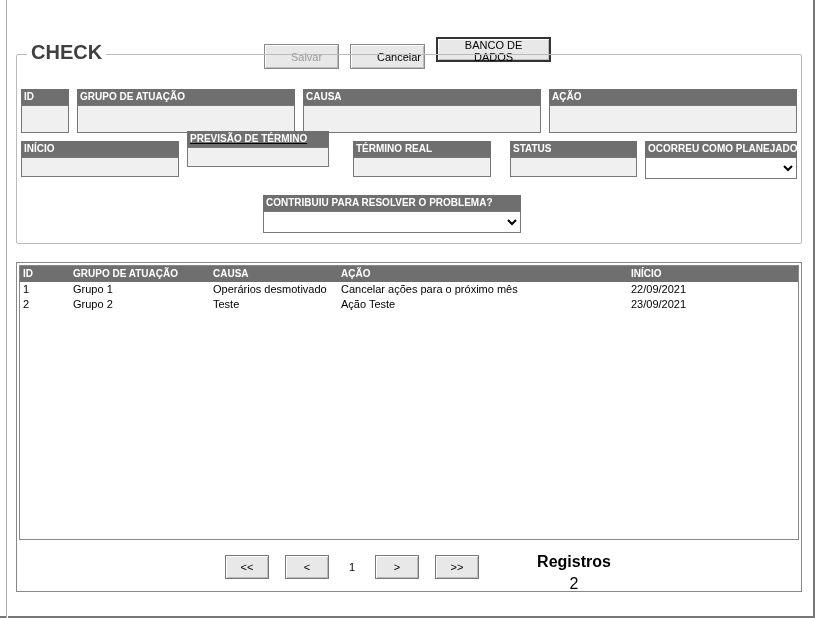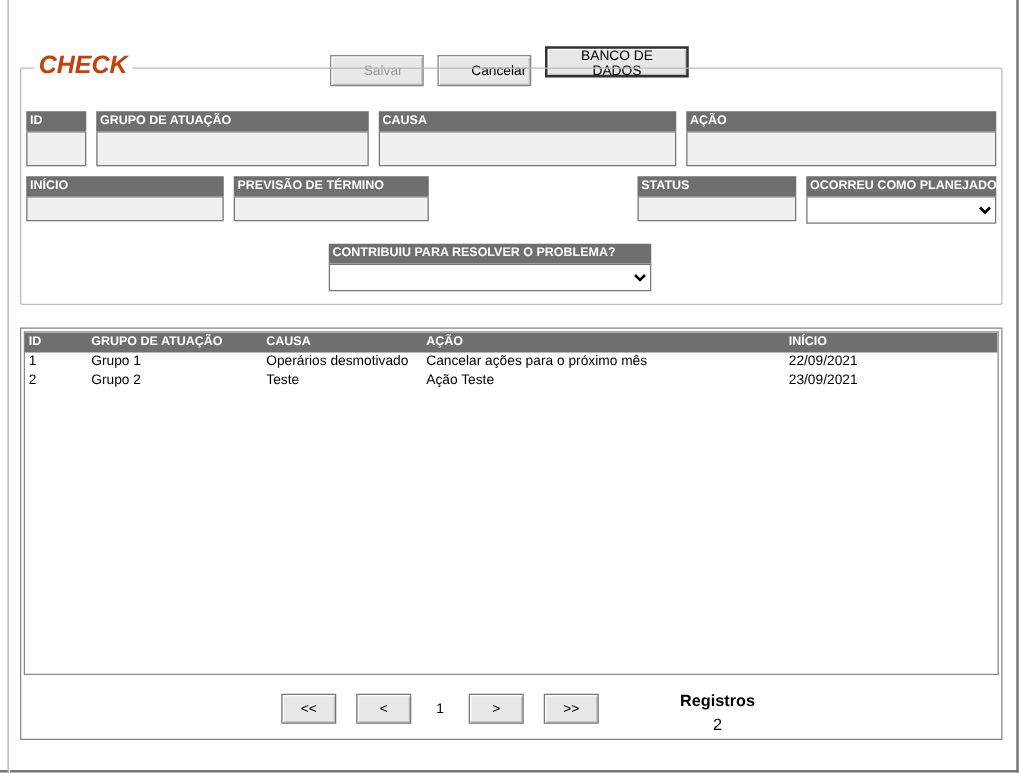--- a/index.html
+++ b/index.html
@@ -68,22 +68,21 @@
     border-radius: 2px;
   }
   .groupbox-title {
     position: absolute;
     top: -14px;
     left: 10px;
     background: #fff;
     padding: 0 4px;
     font-size: 20px;
     font-weight: bold;
-    font-style: italic;
-    color: #c2410c;
+    color: #404040;
   }
   .field {
     position: absolute;
   }
   .field-label {
     display: block;
     background: #6f6f6f;
     color: #fff;
     font-size: 10px;
     font-weight: bold;
@@ -107,21 +106,21 @@
     background: #fff;
     height: 22px;
   }
   
   .f-id    { left: 4px;  top: 34px; width: 48px; }
   .f-grupo { left: 60px; top: 34px; width: 218px; }
   .f-causa { left: 286px;top: 34px; width: 238px; }
   .f-acao  { left: 532px;top: 34px; width: 248px; }
   
   .f-inicio  { left: 4px;   top: 86px; width: 158px; }
-  .f-prev    { left: 170px; top: 86px; width: 156px; }
+  .f-prev    { left: 170px; top: 76px; width: 142px; text-decoration: underline; }
   .f-term    { left: 336px; top: 86px; width: 138px; }
   .f-status  { left: 482px; top: 86px; width: 138px; padding-left: 11px; }
   .f-ocorreu { left: 628px; top: 86px; width: 152px; }
   
   .f-contrib { left: 246px; top: 140px; width: 258px; }
 
   .listpanel {
     position: absolute;
     left: 16px;
     top: 262px;
@@ -199,21 +198,21 @@
     width: 30px;
     text-align: center;
     font-size: 11px;
   }
   .pager-info {
     position: absolute;
     left: 512px;
     top: -2px;
     text-align: center;
     width: 90px;
-    font-size: 13px;
+    font-size: 16px;
   }
   .pager-info .lbl { font-weight: bold; }
   .pager-info .cnt { display: block; margin-top: 4px; }
 </style>
 </head>
 <body>
 
 <div class="vline"></div>
 
 <div class="topbar">
@@ -241,20 +240,24 @@
     <span class="field-label">AÇÃO</span>
     <input class="field-input tall" type="text" value="" style="">
   </div>
 
   <div class="field f-inicio">
     <span class="field-label">INÍCIO</span>
     <input class="field-input short" type="text" value="" style="">
   </div>
   <div class="field f-prev">
     <span class="field-label">PREVISÃO DE TÉRMINO</span>
+    <input class="field-input short" type="text" value="" style="">
+  </div>
+  <div class="field f-term">
+    <span class="field-label">TÉRMINO REAL</span>
     <input class="field-input short" type="text" value="" style="">
   </div>
   <div class="field f-status">
     <span class="field-label">STATUS</span>
     <input class="field-input short" type="text" value="" style="">
   </div>
   <div class="field f-ocorreu">
     <span class="field-label">OCORREU COMO PLANEJADO?</span>
     <select class="field-input">
       <option></option>

